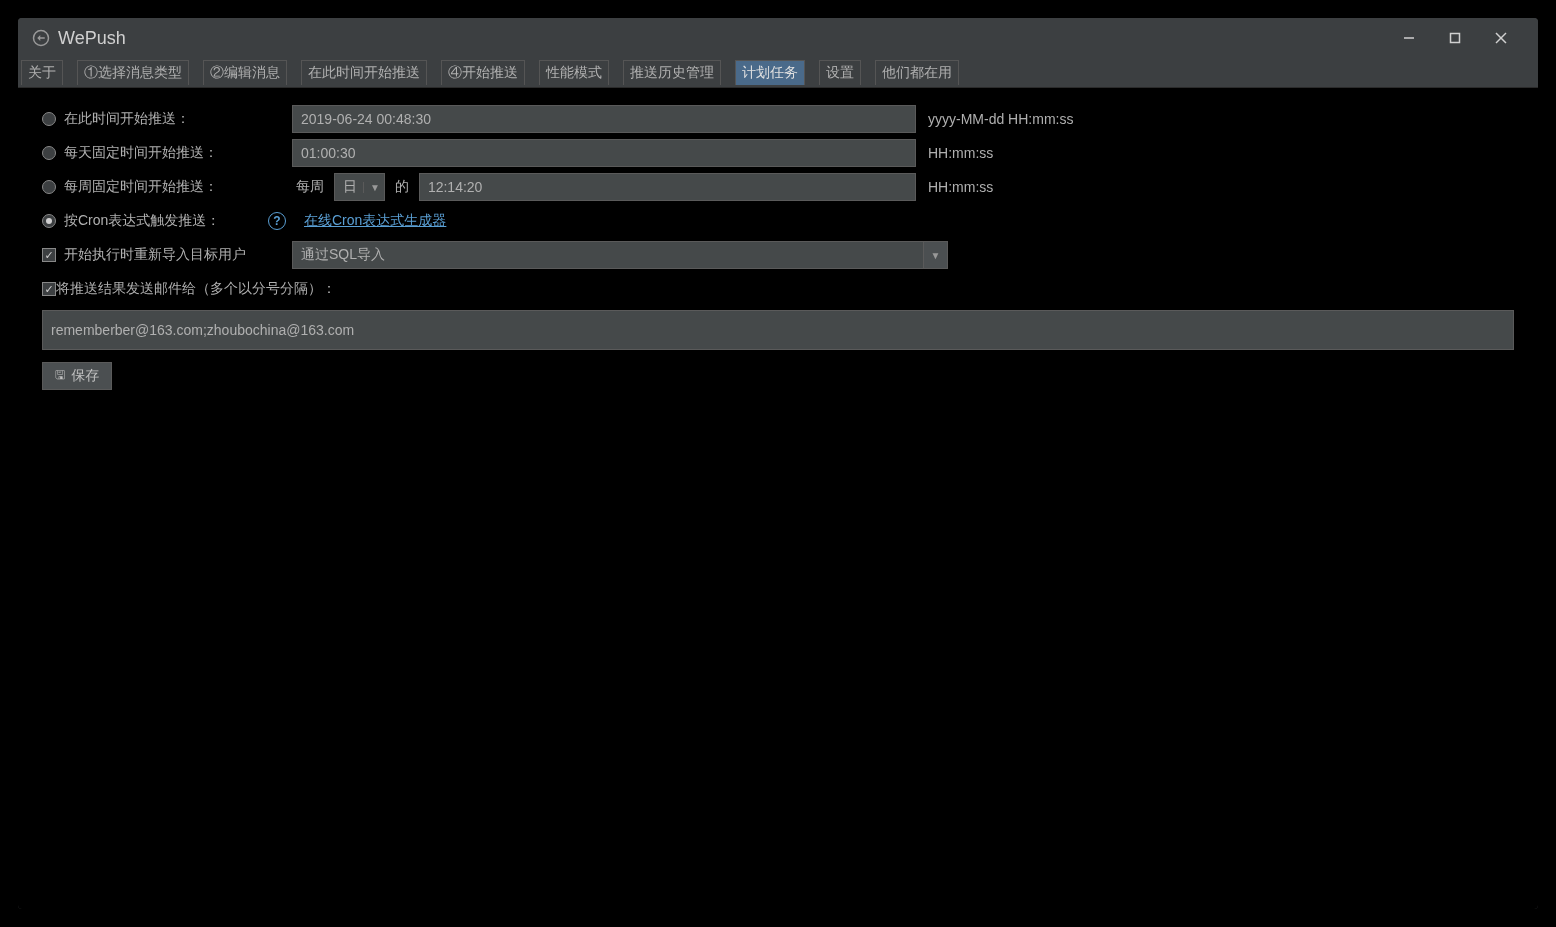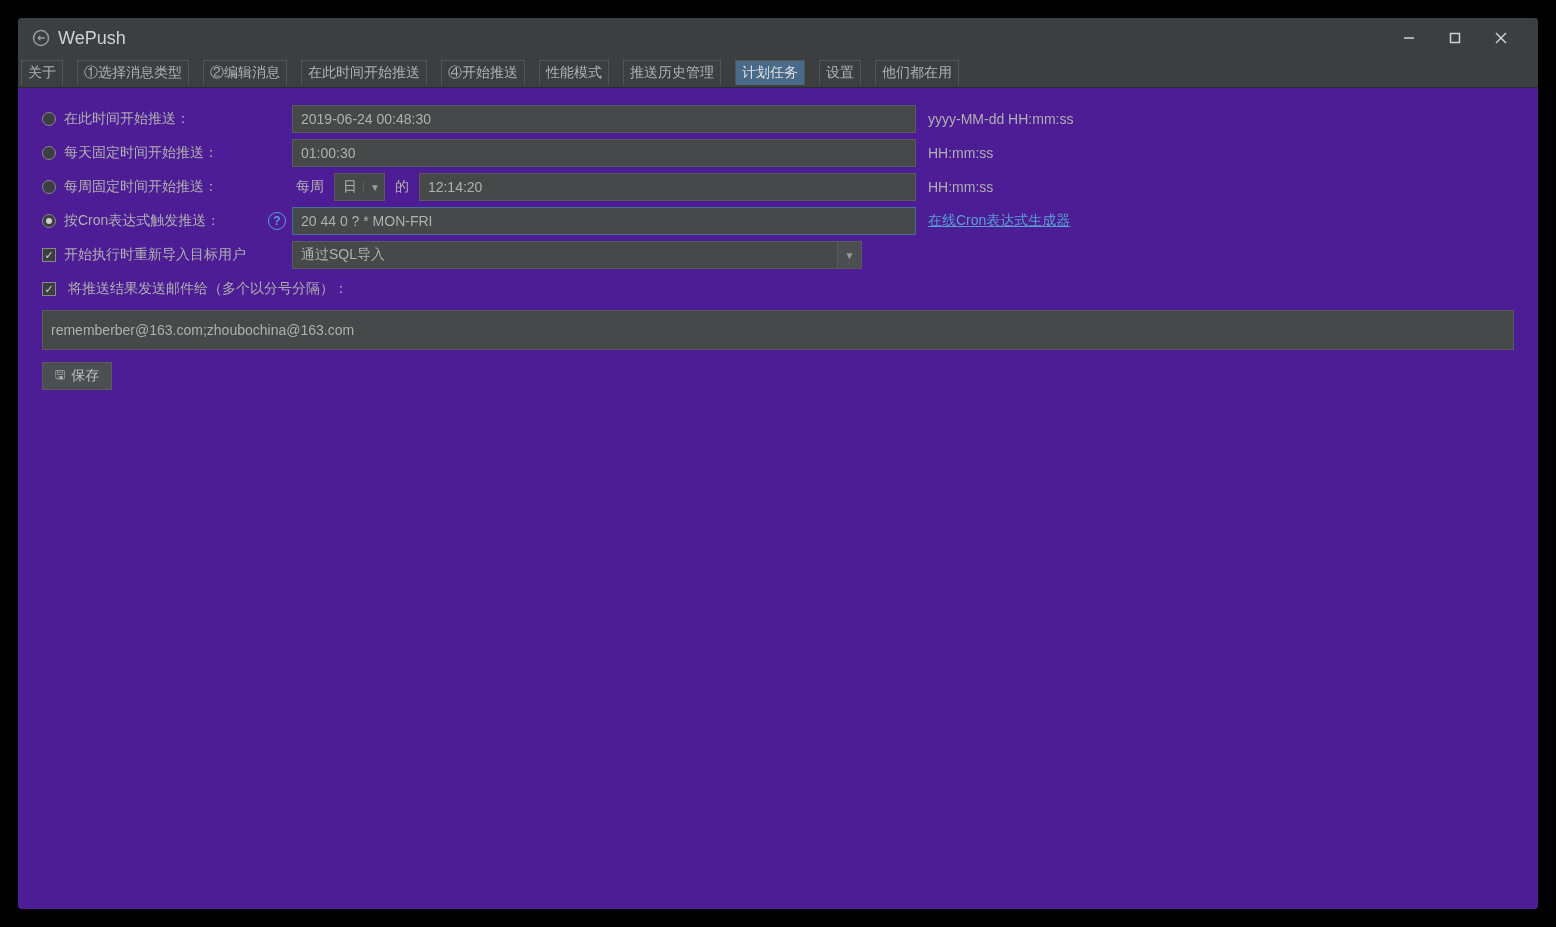--- a/index.html
+++ b/index.html
@@ -67,21 +67,21 @@
   font-size: 14px;
   white-space: nowrap;
 }
 .tab.active {
   background: #4A6A8A;
   color: #E0E0E0;
 }
 .content {
   flex: 1;
   padding: 14px 24px;
-  background: #4c1d95;
+  background: #000000;
 }
 .row {
   display: flex;
   align-items: center;
   height: 34px;
   margin-bottom: 0;
 }
 .radio-col {
   width: 250px;
   display: flex;
@@ -175,21 +175,21 @@
   border: 1.5px solid #5A9FD4;
   color: #5A9FD4;
   display: flex;
   align-items: center;
   justify-content: center;
   font-size: 12px;
   font-weight: bold;
   margin-right: 6px;
 }
 .dropdown-full {
-  width: 570px;
+  width: 656px;
   display: flex;
   text-align: center;
 }
 .dropdown-full .sel-body {
   flex: 1;
   height: 28px;
   background: #45494A;
   border: 1px solid #5a5a5a;
   color: #B0B0B0;
   padding: 0 8px;
@@ -321,41 +321,38 @@
       <div class="hint-col">HH:mm:ss</div>
     </div>
 
     <div class="row">
       <div class="radio-col">
         <span class="radio selected"></span>
         <span class="label">按Cron表达式触发推送：</span>
         <span style="flex:1"></span>
         <span class="help-icon">?</span>
       </div>
-      <div class="input-col">
-        <input class="text-input wide focused" value="20 44 0 ? * MON-FRI" style="">
-      </div>
       <div class="hint-col">
         <span class="link">在线Cron表达式生成器</span>
       </div>
     </div>
 
     <div class="row">
       <div class="radio-col">
         <span class="checkbox checked"></span>
         <span class="label">开始执行时重新导入目标用户</span>
       </div>
       <div class="dropdown-full">
         <div class="sel-body">通过SQL导入</div>
         <div class="sel-btn">▼</div>
       </div>
     </div>
 
     <div class="row">
-      <div style="display:flex;align-items:center;gap:12px;">
+      <div style="display:flex;align-items:center;gap:0;">
         <span class="checkbox checked"></span>
         <span class="label">将推送结果发送邮件给（多个以分号分隔）：</span>
       </div>
     </div>
 
     <input class="email-input" value="rememberber@163.com;zhoubochina@163.com" style="">
 
     <div class="save-btn">
       <span class="save-icon">🖫</span>
       <span>保存</span>

